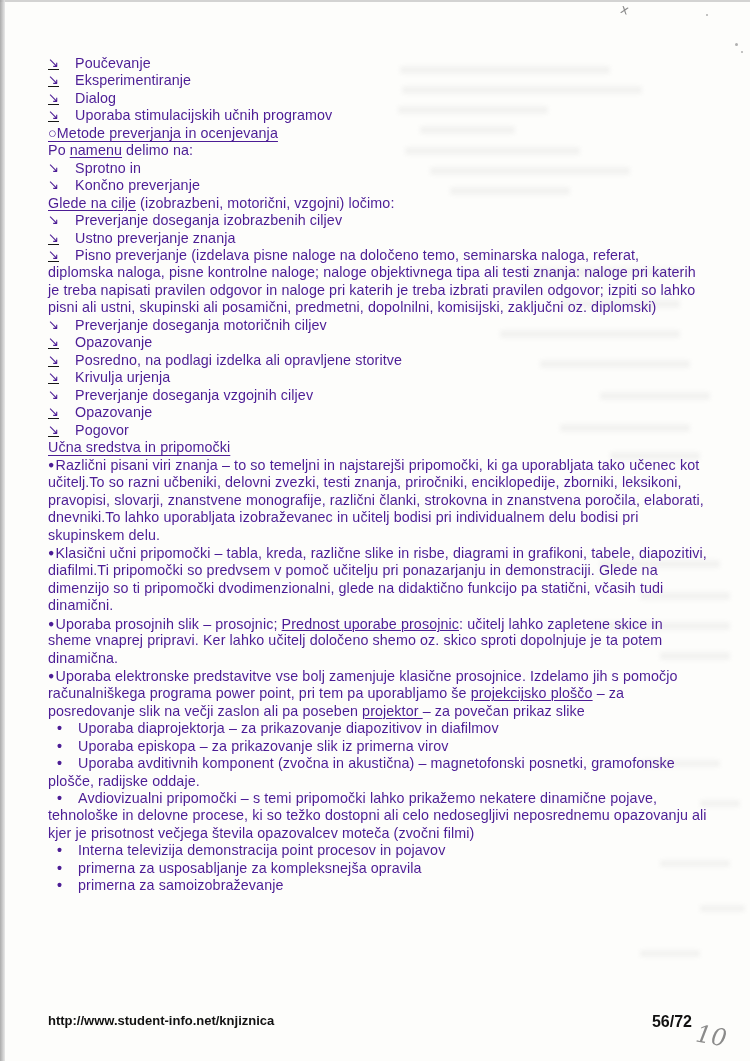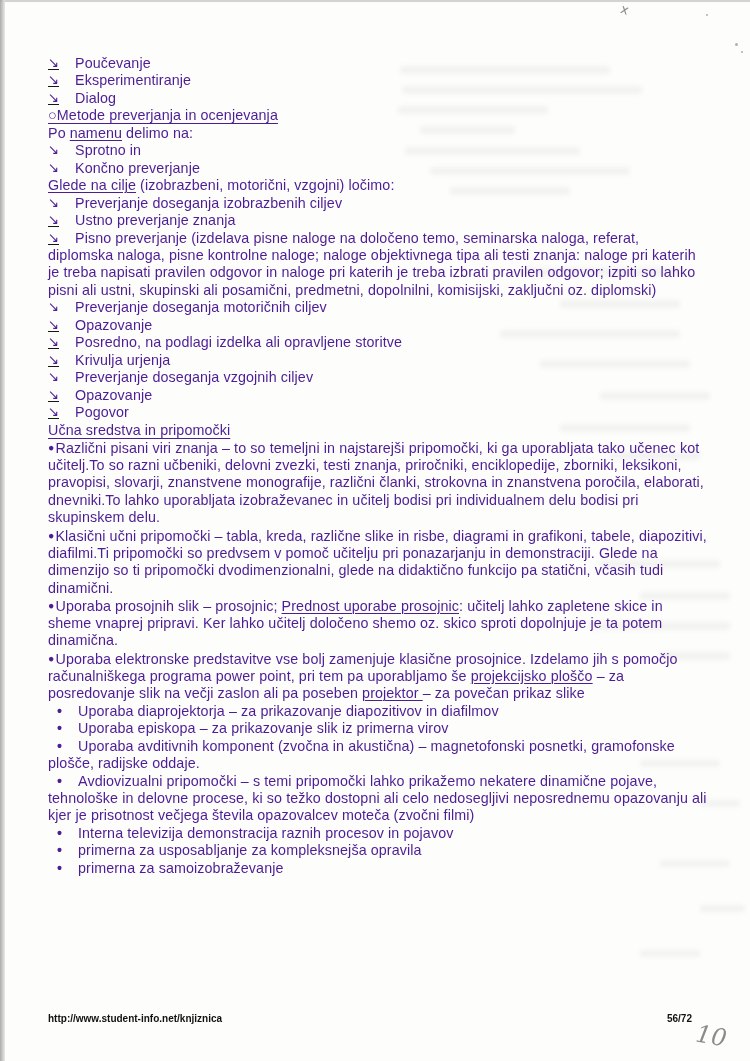--- a/index.html
+++ b/index.html
@@ -29,22 +29,22 @@
   .hu .marker{text-decoration:underline;}
 
   .marker{display:inline;}
   .m-arrow,.m-arrow_u{display:inline-block;width:27px;font-size:13.5px;}
   .m-arrow .g,.m-arrow_u .g{display:inline-block;line-height:13px;position:relative;top:-1px;}
   .gu{border-bottom:1.5px solid #161616;}
   .m-circle{font-weight:700;font-size:14.5px;}
   .m-disc{font-size:10.5px;vertical-align:1.5px;margin-right:1px;}
   .m-bullet{display:inline-block;width:30px;padding-left:9px;font-weight:700;}
 
-  .footer-url{position:absolute;left:48px;top:1013px;font-size:10px;font-weight:700;color:#111;}
-  .footer-page{position:absolute;right:58px;top:1013px;font-size:10px;font-weight:700;color:#111;}
+  .footer-url{position:absolute;left:48px;top:1013px;font-size:13px;font-weight:700;color:#111;}
+  .footer-page{position:absolute;right:58px;top:1013px;font-size:16px;font-weight:700;color:#111;}
 
   .hand-x{position:absolute;left:621px;top:2px;font-size:13px;color:#8a8a8a;
     transform:rotate(18deg);font-family:"DejaVu Sans",sans-serif;}
   .hand-num{position:absolute;left:696px;top:1022px;font-size:24px;color:#6f6f6f;
     font-style:italic;transform:rotate(10deg);font-family:"DejaVu Serif",serif;opacity:.8;}
   .speck{position:absolute;background:#8f8f8f;border-radius:50%;opacity:.7;}
   .sp1{left:706px;top:14px;width:2px;height:2px;}
   .sp2{left:735px;top:43px;width:3px;height:3px;}
   .sp3{left:741px;top:51px;width:2px;height:2px;}
 
@@ -85,20 +85,21 @@
 
   <div class="hand-x">x</div>
   <div class="speck sp1"></div>
   <div class="speck sp2"></div>
   <div class="speck sp3"></div>
 
   <div class="content">
       <div class="block"><span class="marker m-arrow_u"><span class="g gu">↘</span></span><span>Poučevanje</span></div>
       <div class="block"><span class="marker m-arrow_u"><span class="g gu">↘</span></span><span>Eksperimentiranje</span></div>
       <div class="block"><span class="marker m-arrow_u"><span class="g gu">↘</span></span><span>Dialog</span></div>
+      <div class="block"><span class="marker m-arrow_u"><span class="g gu">↘</span></span><span>Uporaba stimulacijskih učnih programov</span></div>
       <div class="block hu"><span class="marker m-circle"><span class="g">○</span></span><span class="b">Metode preverjanja in ocenjevanja</span></div>
       <div class="block"><span>Po </span><span class="u">namenu</span><span> delimo na:</span></div>
       <div class="block"><span class="marker m-arrow"><span class="g">↘</span></span><span>Sprotno in</span></div>
       <div class="block"><span class="marker m-arrow"><span class="g">↘</span></span><span>Končno preverjanje</span></div>
       <div class="block"><span class="u">Glede na cilje</span><span> (izobrazbeni, motorični, vzgojni) ločimo:</span></div>
       <div class="block"><span class="marker m-arrow"><span class="g">↘</span></span><span>Preverjanje doseganja izobrazbenih ciljev</span></div>
       <div class="block"><span class="marker m-arrow_u"><span class="g gu">↘</span></span><span>Ustno preverjanje znanja</span></div>
       <div class="block"><span class="marker m-arrow_u"><span class="g gu">↘</span></span><span>Pisno preverjanje (izdelava pisne naloge na določeno temo, seminarska naloga, referat, diplomska naloga, pisne kontrolne naloge; naloge objektivnega tipa ali testi znanja: naloge pri katerih je treba napisati pravilen odgovor in naloge pri katerih je treba izbrati pravilen odgovor; izpiti so lahko pisni ali ustni, skupinski ali posamični, predmetni, dopolnilni, komisijski, zaključni oz. diplomski)</span></div>
       <div class="block"><span class="marker m-arrow"><span class="g">↘</span></span><span>Preverjanje doseganja motoričnih ciljev</span></div>
       <div class="block"><span class="marker m-arrow_u"><span class="g gu">↘</span></span><span>Opazovanje</span></div>
@@ -109,21 +110,21 @@
       <div class="block"><span class="marker m-arrow_u"><span class="g gu">↘</span></span><span>Pogovor</span></div>
       <div class="block hu"><span class="b">Učna sredstva in pripomočki</span></div>
       <div class="block"><span class="marker m-disc"><span class="g">●</span></span><span class="b">Različni pisani viri znanja – to so temeljni in najstarejši pripomočki,</span><span> ki ga uporabljata tako učenec kot učitelj.To so razni učbeniki, delovni zvezki, testi znanja, priročniki, enciklopedije, zborniki, leksikoni, pravopisi, slovarji, znanstvene monografije, različni članki, strokovna in znanstvena poročila, elaborati, dnevniki.To lahko uporabljata izobraževanec in učitelj bodisi pri individualnem delu bodisi pri skupinskem delu.</span></div>
       <div class="block"><span class="marker m-disc"><span class="g">●</span></span><span class="b">Klasični učni pripomočki</span><span> – tabla, kreda, različne slike in risbe, diagrami in grafikoni, tabele, diapozitivi, diafilmi.Ti pripomočki so predvsem v pomoč učitelju pri ponazarjanju in demonstraciji. Glede na dimenzijo so ti pripomočki dvodimenzionalni, glede na didaktično funkcijo pa statični, včasih tudi dinamični.</span></div>
       <div class="block"><span class="marker m-disc"><span class="g">●</span></span><span class="b">Uporaba prosojnih slik</span><span> – prosojnic; </span><span class="u">Prednost uporabe prosojnic</span><span>: učitelj lahko zapletene skice in sheme vnaprej pripravi. Ker lahko učitelj določeno shemo oz. skico sproti dopolnjuje je ta potem dinamična.</span></div>
       <div class="block"><span class="marker m-disc"><span class="g">●</span></span><span class="b">Uporaba elektronske predstavitve</span><span> vse bolj zamenjuje klasične prosojnice. Izdelamo jih s pomočjo računalniškega programa power point, pri tem pa uporabljamo še </span><span class="u">projekcijsko ploščo</span><span> – za posredovanje slik na večji zaslon ali pa poseben </span><span class="u">projektor </span><span>– za povečan prikaz slike</span></div>
       <div class="block"><span class="marker m-bullet"><span class="g">•</span></span><span class="b">Uporaba diaprojektorja</span><span> – za prikazovanje diapozitivov in diafilmov</span></div>
       <div class="block"><span class="marker m-bullet"><span class="g">•</span></span><span class="b">Uporaba episkopa</span><span> – za prikazovanje slik iz primerna virov</span></div>
       <div class="block"><span class="marker m-bullet"><span class="g">•</span></span><span class="b">Uporaba avditivnih komponent</span><span> (zvočna in akustična) – magnetofonski posnetki, gramofonske plošče, radijske oddaje.</span></div>
       <div class="block"><span class="marker m-bullet"><span class="g">•</span></span><span class="b">Avdiovizualni pripomočki</span><span> – s temi pripomočki lahko prikažemo nekatere dinamične pojave, tehnološke in delovne procese, ki so težko dostopni ali celo nedosegljivi neposrednemu opazovanju ali kjer je prisotnost večjega števila opazovalcev moteča (zvočni filmi)</span></div>
-      <div class="block"><span class="marker m-bullet"><span class="g">•</span></span><span class="b">Interna televizija</span><span> demonstracija raznih procesov in pojavov</span></div>
+      <div class="block"><span class="marker m-bullet"><span class="g">•</span></span><span class="b">Interna televizija</span><span> demonstracija point procesov in pojavov</span></div>
       <div class="block"><span class="marker m-bullet"><span class="g">•</span></span><span>primerna za usposabljanje za kompleksnejša opravila</span></div>
       <div class="block"><span class="marker m-bullet"><span class="g">•</span></span><span>primerna za samoizobraževanje</span></div>
     </div>
 
   <div class="footer-url">http://www.student-info.net/knjiznica</div>
   <div class="footer-page">56/72</div>
   <div class="hand-num">10</div>
 </div>
 
 </body></html>

